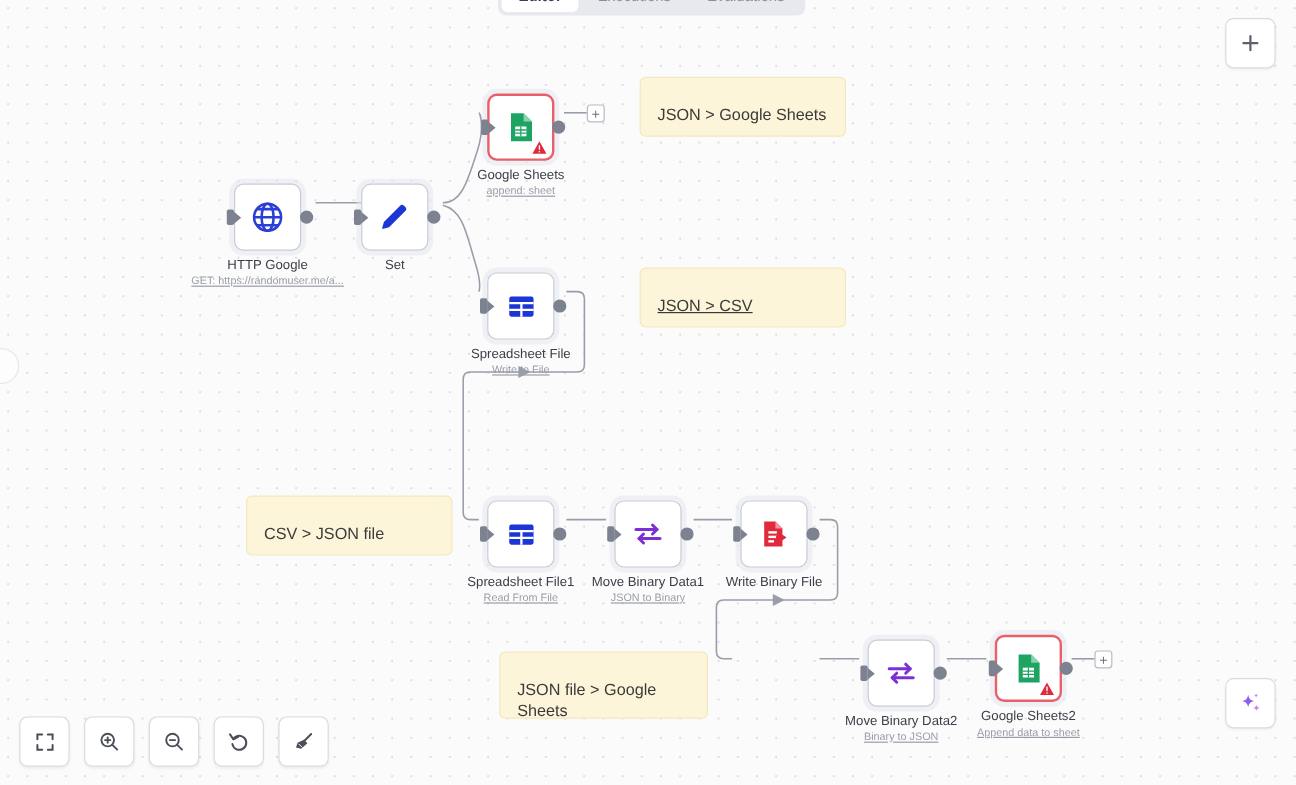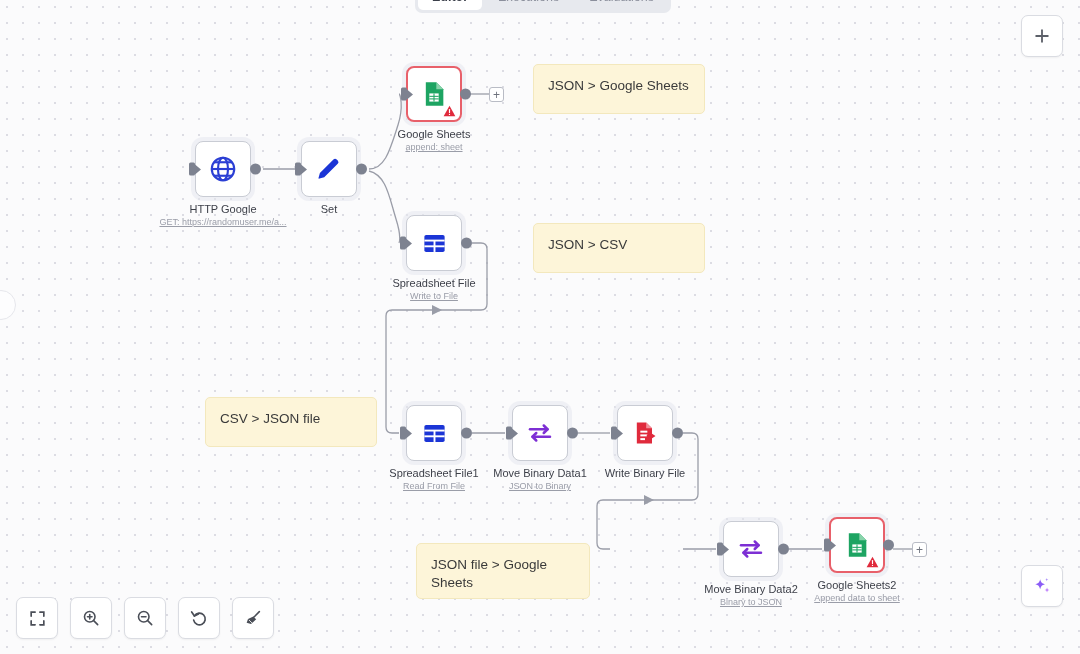--- a/index.html
+++ b/index.html
@@ -43,31 +43,32 @@
 
   
   #wires { position: absolute; left: 0; top: 0; width: 1080px; height: 654px; z-index: 1; }
 
   
   .sticky {
     position: absolute;
     background: #fdf5d9;
     border: 1px solid #f3e8bd;
     border-radius: 5px;
-    padding: 12px 14px;
+    padding: 22px 14px;
     font-size: 13.5px;
     color: #3a3a3a;
     line-height: 1.32;
     z-index: 2;
   }
 
   
   .node {
     position: absolute;
     z-index: 5;
+    margin-top: 12px;
   }
   .node-box {
     position: relative;
     width: 56px; height: 56px;
     background: #ffffff;
     border: 1.5px solid #c9ccd4;
     border-radius: 8px;
     display: flex; align-items: center; justify-content: center;
     box-shadow: 0 0 0 4px rgba(230,232,238,0.55);
     cursor: pointer;
@@ -189,22 +190,22 @@
 
   <div id="edge-node"></div>
 
   <div id="tabbar">
     <div class="tab active">Editor</div>
     <div class="tab">Executions</div>
     <div class="tab">Evaluations</div>
   </div>
 
   <div class="sticky" style="left:533px;top:64px;width:172px;height:50px;">JSON &gt; Google Sheets</div>
-  <div class="sticky" style="left:533px;top:223px;width:172px;height:50px;">JSON &gt; CSV</div>
-  <div class="sticky" style="left:205px;top:397px;width:172px;height:50px;">CSV &gt; JSON file</div>
+  <div class="sticky" style="left:533px;top:223px;width:172px;height:50px;text-decoration:underline;">JSON &gt; CSV</div>
+  <div class="sticky" style="left:205px;top:413px;width:172px;height:50px;">CSV &gt; JSON file</div>
   <div class="sticky" style="left:416px;top:543px;width:174px;height:56px;">JSON file &gt; Google Sheets</div>
 
   <div class="node" style="left:195px;top:141px;">
     <div class="node-box">
       <span class="port-in"></span>
       <svg width="30" height="30" viewBox="0 0 24 24" fill="none" stroke="#2b3fd4" stroke-width="1.7">
         <circle cx="12" cy="12" r="9"></circle>
           <ellipse cx="12" cy="12" rx="4" ry="9"></ellipse>
         <line x1="3" y1="12" x2="21" y2="12"></line>
           <line x1="4.6" y1="6.6" x2="19.4" y2="6.6"></line>

